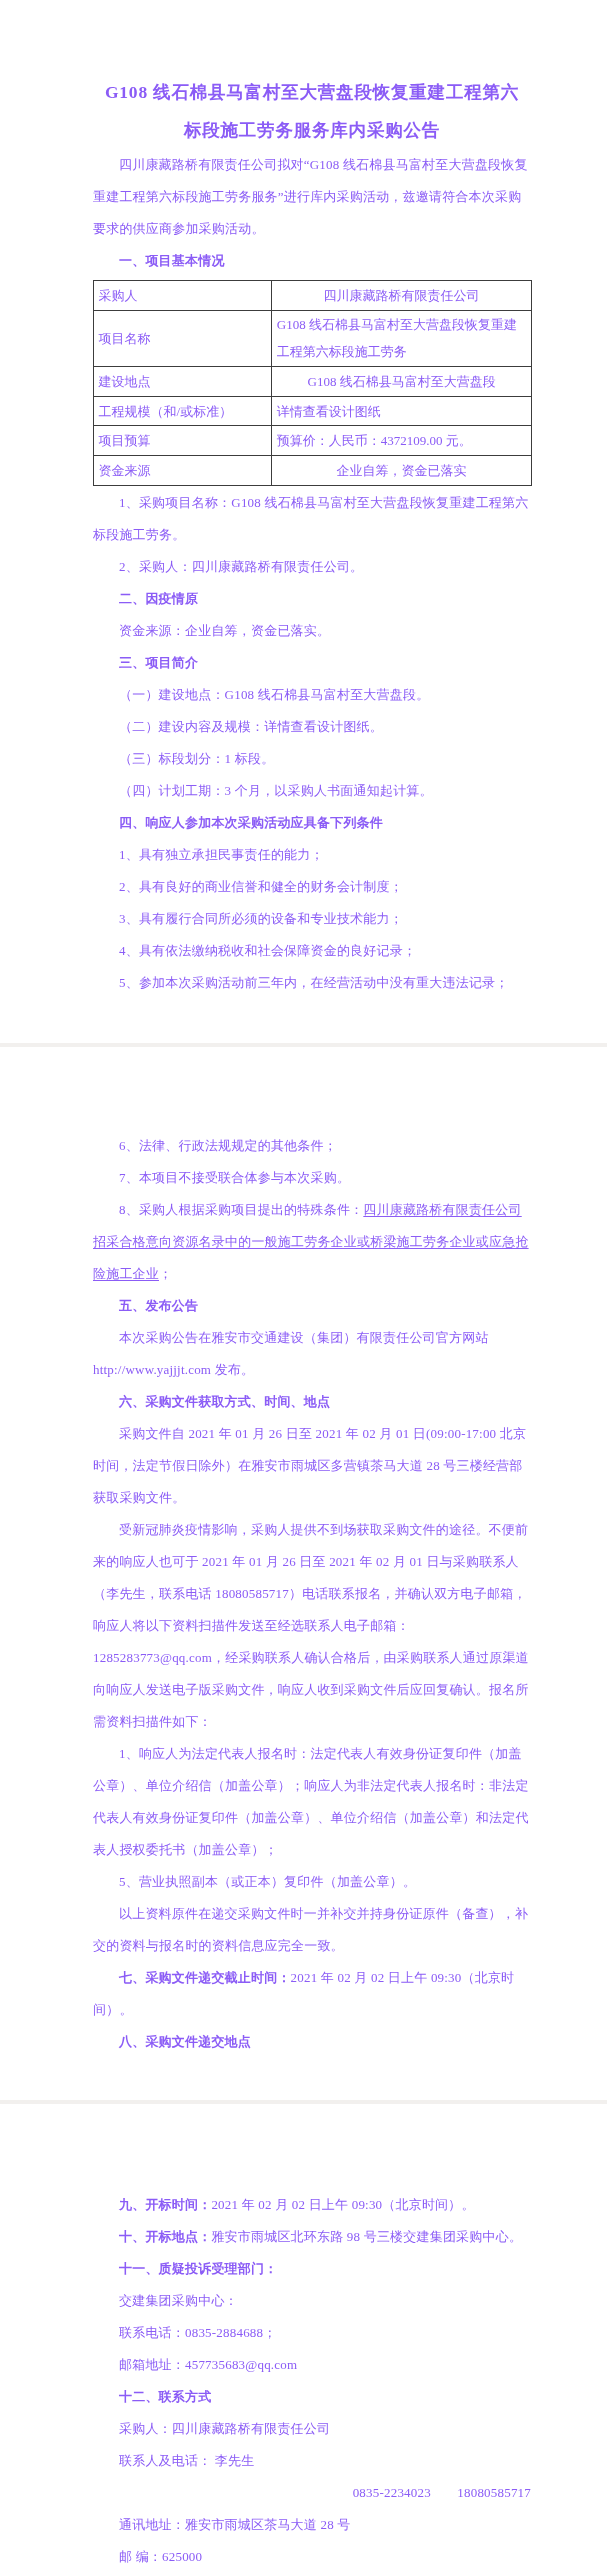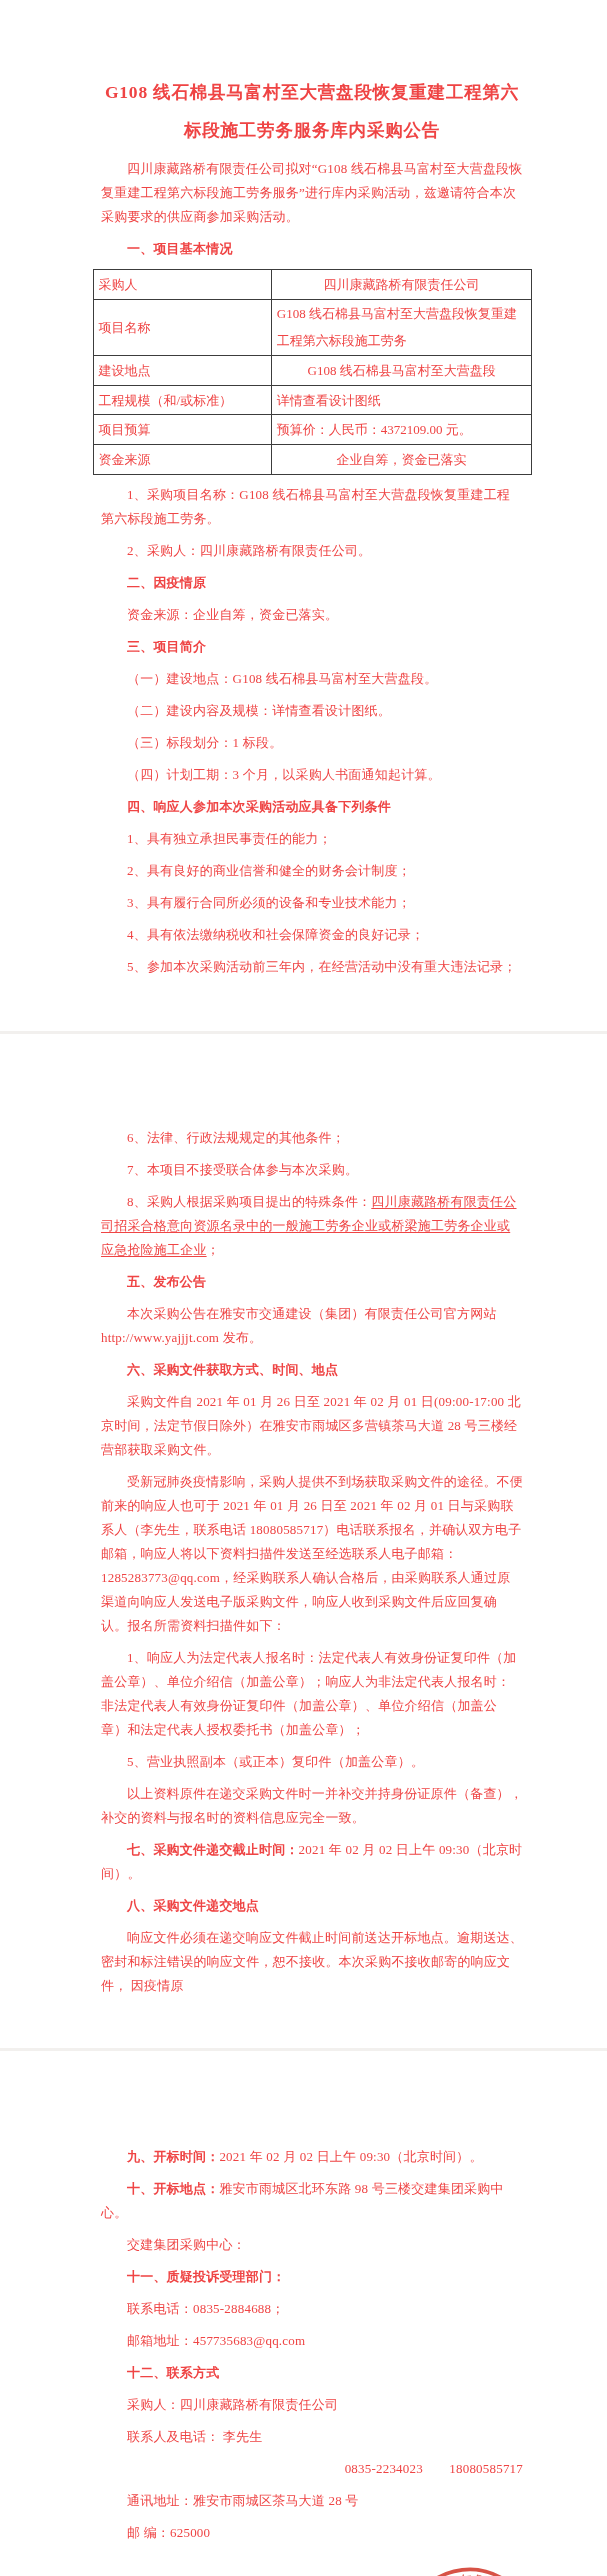--- a/index.html
+++ b/index.html
@@ -1,23 +1,23 @@
 <!DOCTYPE html>
 <html style="font-size:12px"><head>
 <meta charset="utf-8">
 <style>
   html,body{margin:0;padding:0;background:#ffffff;}
   .page{
     width:607px;height:2576px;position:relative;overflow:hidden;
-    background:#ffffff;color:#ef4444;
+    background:#ffffff;color:#8b5cf6;
     font-family:"Liberation Serif","DejaVu Serif",serif;
   }
   .content{padding:73px 76px 0 93px;}
   .title{font-size:17.5px;font-weight:bold;text-align:center;line-height:38px;margin:0;letter-spacing:0.8px;}
-  p.line{font-size:13px;line-height:24px;margin:8px;text-indent:2em;letter-spacing:0.2px;}
+  p.line{font-size:13px;line-height:32px;margin:0;text-indent:2em;letter-spacing:0.2px;}
   .bold{font-weight:bold;}
   .ul{text-decoration:underline;text-underline-offset:2.3px;}
   table.info{border-collapse:collapse;width:439px;margin:3px 0 1.5px 0;font-size:13px;}
   table.info td{border:0.8px solid #3c3c3c;line-height:27px;padding:0.8px 4.6px;}
   td.lab{width:168px;padding-left:27px;margin-left:48px;}
   td.vc{text-align:center;}
   td.vl{padding-left:7.6px;}
   td.vi{padding-left:33px;}
   .page-gap{position:relative;height:131px;}
   .scanline{position:absolute;left:-93px;width:607px;height:3.8px;background:#f2f0ee;}
@@ -102,32 +102,31 @@
     <p class="line bold">六、采购文件获取方式、时间、地点</p>
     <p class="line">采购文件自 2021 年 01 月 26 日至 2021 年 02 月 01 日(09:00-17:00 北京时间，法定节假日除外）在雅安市雨城区多营镇茶马大道 28 号三楼经营部获取采购文件。</p>
     <p class="line">受新冠肺炎疫情影响，采购人提供不到场获取采购文件的途径。不便前来的响应人也可于 2021 年 01 月 26 日至 2021 年 02 月 01 日与采购联系人（李先生，联系电话 18080585717）电话联系报名，并确认双方电子邮箱，响应人将以下资料扫描件发送至经选联系人电子邮箱：1285283773@qq.com，经采购联系人确认合格后，由采购联系人通过原渠道向响应人发送电子版采购文件，响应人收到采购文件后应回复确认。报名所需资料扫描件如下：</p>
     <p class="line">1、响应人为法定代表人报名时：法定代表人有效身份证复印件（加盖公章）、单位介绍信（加盖公章）；响应人为非法定代表人报名时：非法定代表人有效身份证复印件（加盖公章）、单位介绍信（加盖公章）和法定代表人授权委托书（加盖公章）；</p>
     <p class="line">5、营业执照副本（或正本）复印件（加盖公章）。</p>
     <p class="line">以上资料原件在递交采购文件时一并补交并持身份证原件（备查），补交的资料与报名时的资料信息应完全一致。</p>
 
     <p class="line"><span class="bold">七、采购文件递交截止时间：</span><span>2021 年 02 月 02 日上午 09:30（北京时间）。</span></p>
 
     <p class="line bold">八、采购文件递交地点</p>
-    <p class="line">响应文件必须在递交响应文件截止时间前送达开标地点。逾期送达、密封和标注错误的响应文件，恕不接收。本次采购不接收邮寄的响应文件， 因疫情原</p>
 
     <div class="page-gap">
       <div class="scanline" style="top:42px"></div>
     </div>
 
 
     <p class="line"><span class="bold">九、开标时间：</span><span>2021 年 02 月 02 日上午 09:30（北京时间）。</span></p>
     <p class="line"><span class="bold">十、开标地点：</span><span>雅安市雨城区北环东路 98 号三楼交建集团采购中心。</span></p>
 
+    <p class="line bold">十一、质疑投诉受理部门：</p>
     <p class="line">交建集团采购中心：</p>
-    <p class="line bold">十一、质疑投诉受理部门：</p>
     <p class="line">联系电话：0835-2884688；</p>
     <p class="line">邮箱地址：457735683@qq.com</p>
 
     <p class="line bold">十二、联系方式</p>
     <p class="line">采购人：四川康藏路桥有限责任公司</p>
     <p class="line">联系人及电话：  李先生</p>
     <p class="line pad-phone">0835-2234023　　18080585717</p>
     <p class="line">通讯地址：雅安市雨城区茶马大道 28 号</p>
     <p class="line">邮  编：625000</p>
 

